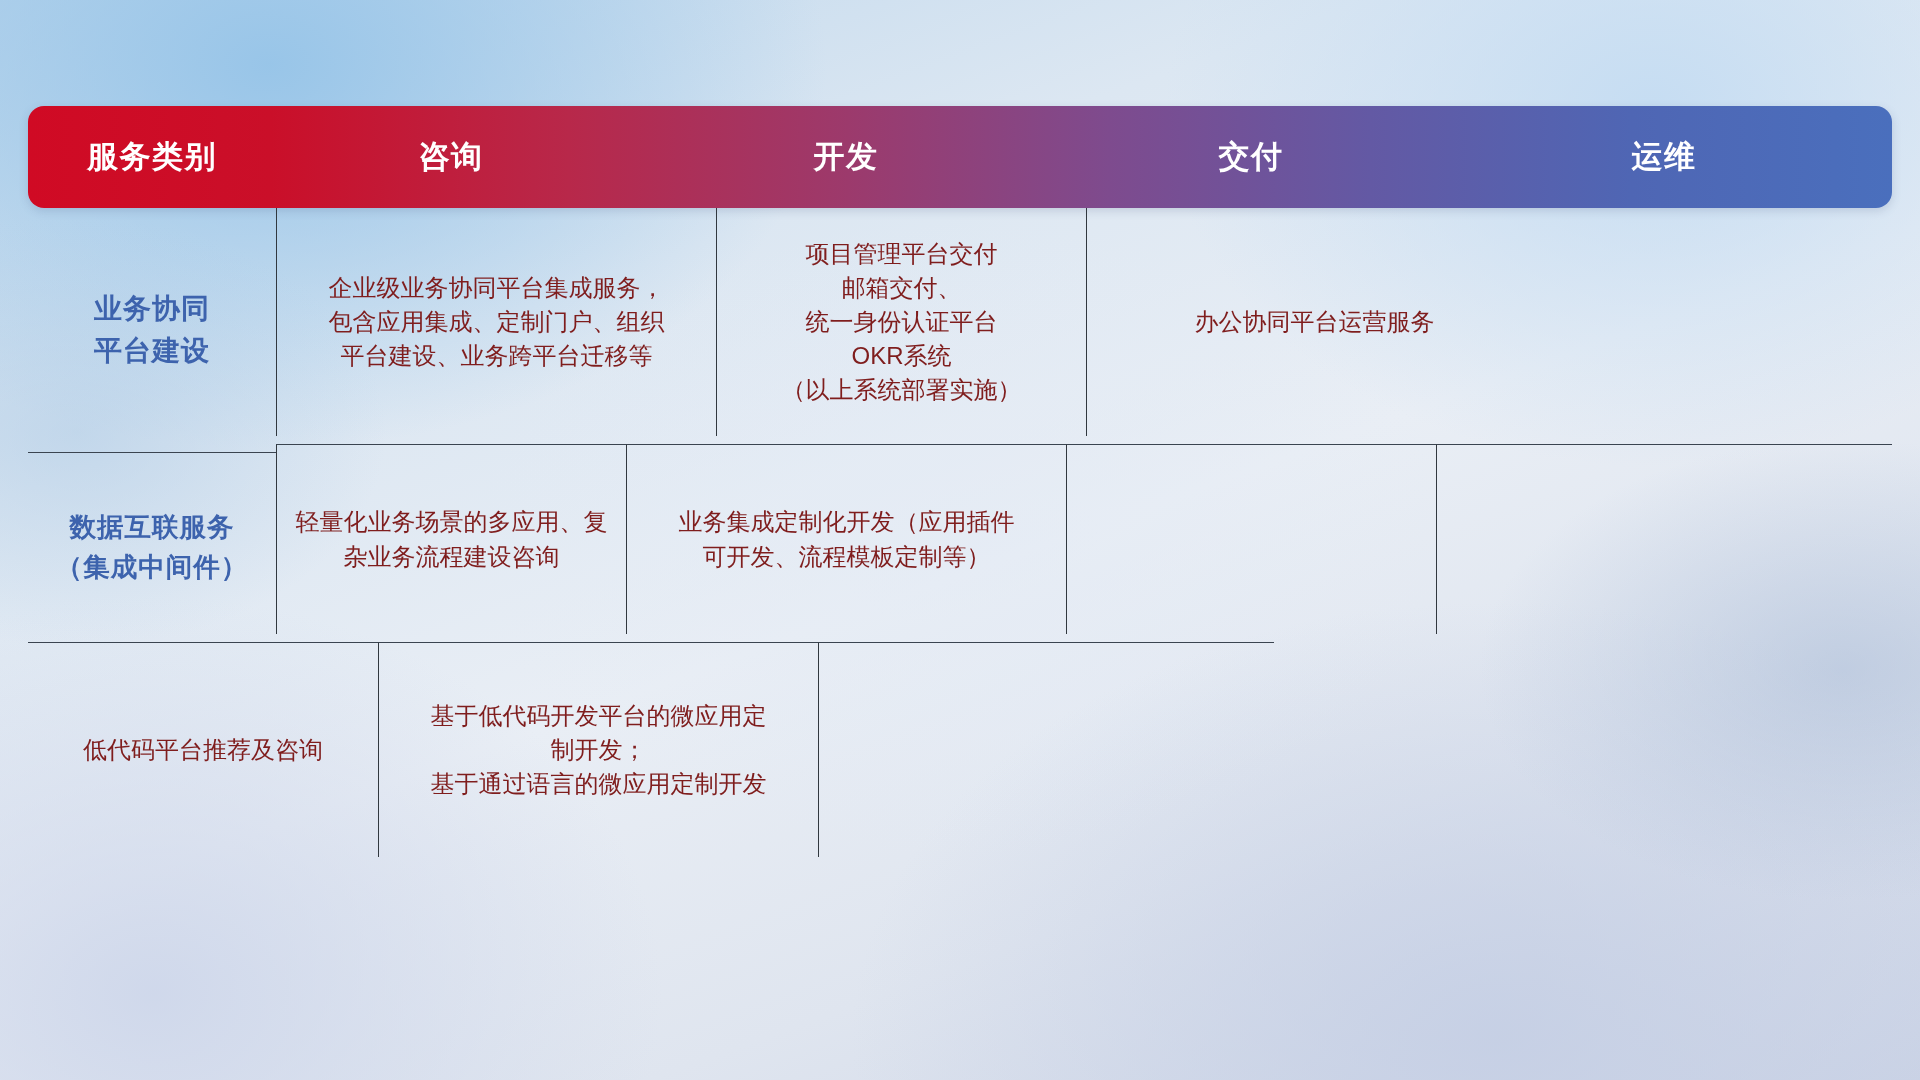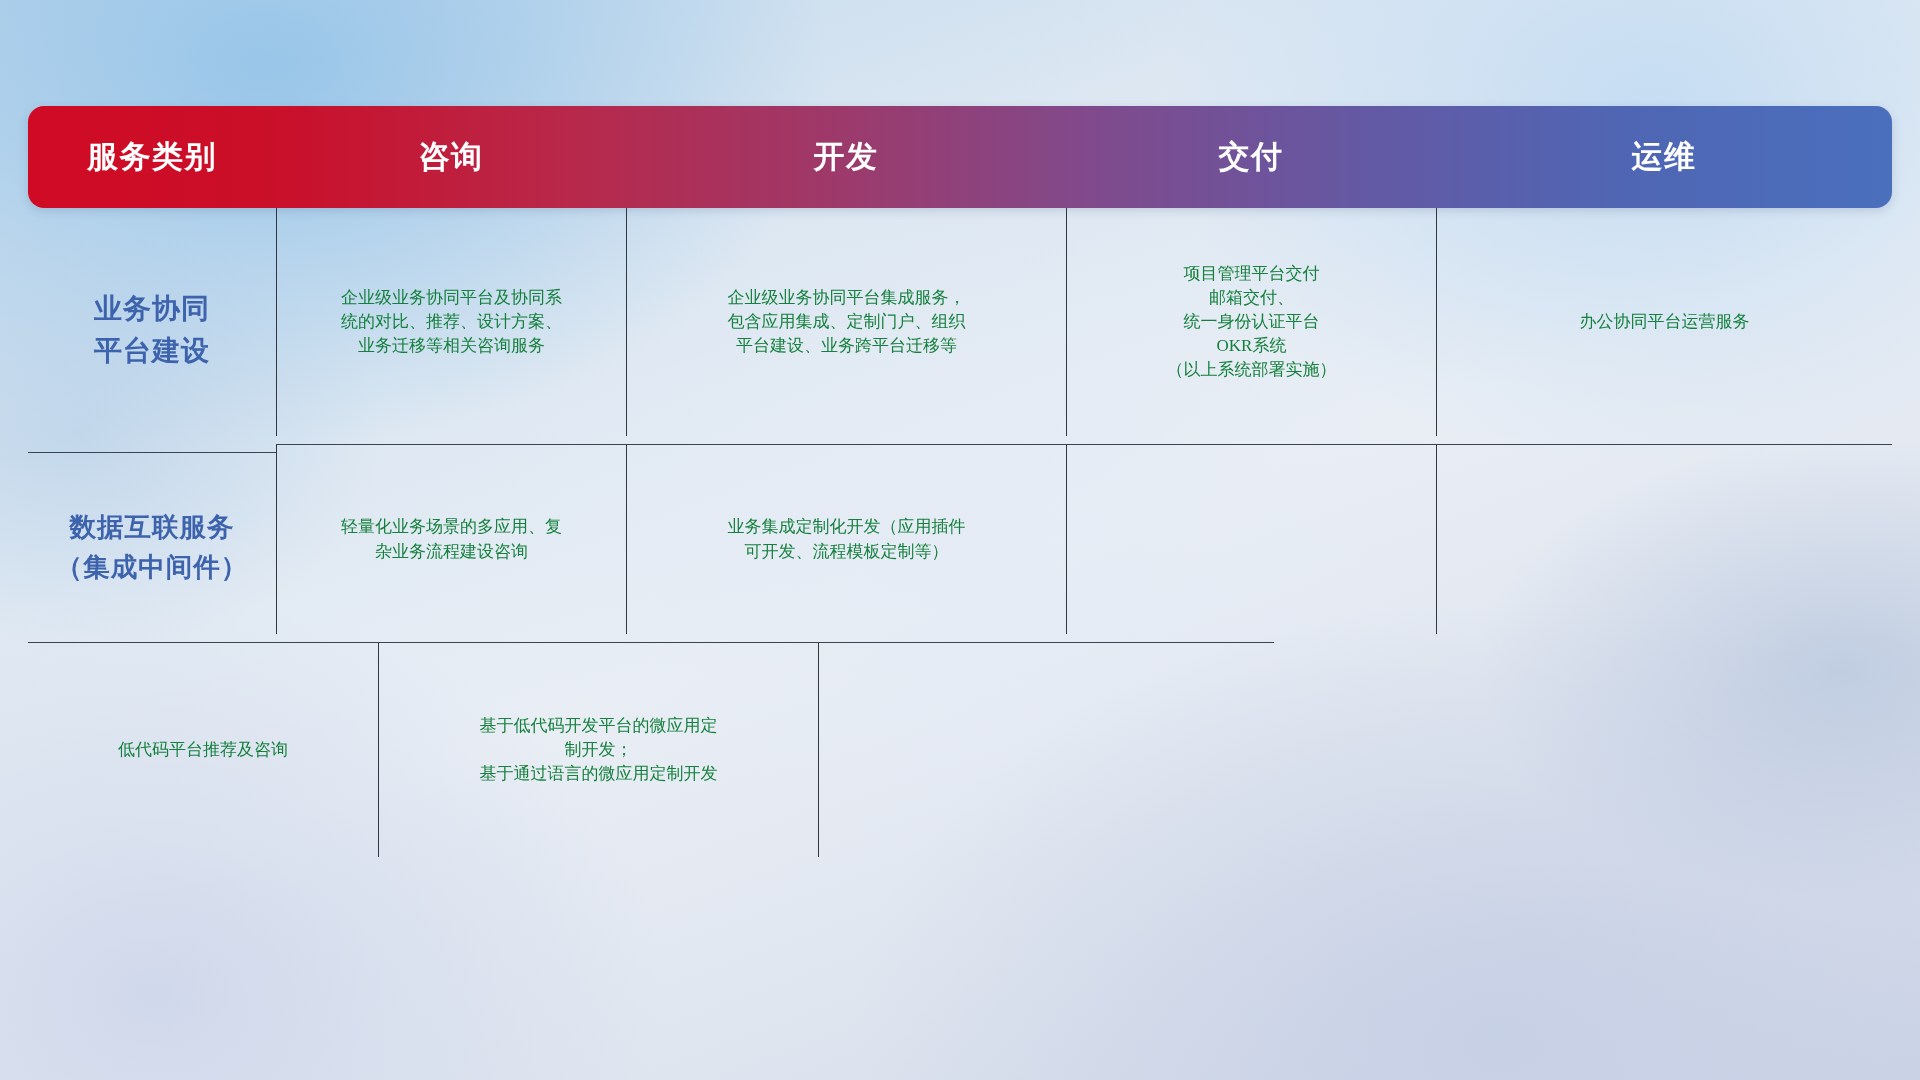--- a/index.html
+++ b/index.html
@@ -78,43 +78,43 @@
   .trow { display: flex; }
   .trow + .trow .cell { border-top: 1.3px solid #3a4450; }
 
   .cell {
     position: relative;
     display: flex;
     align-items: center;
     justify-content: center;
     text-align: center;
     padding: 14px 16px;
-    font-size: 17px;
+    font-size: 24px;
     line-height: 1.42;
-    color: #15803d;
+    color: #7f1d1d;
     white-space: pre-line;
   }
   .cell + .cell { border-left: 1.3px solid #31383f; }
   .cell.first { border-left: none; }
 
   .cell.cat {
     color: #3d63ad;
     font-weight: bold;
     font-size: 28px;
     letter-spacing: 1px;
     line-height: 1.5;
     margin-top: 8px;
   }
   .cell.cat.wide { font-size: 26.5px; }
 
   
   .c0 { width: 248px; }
   .c1 { width: 350px; }
   .c2 { width: 440px; }
-  .c3 { width: 370px; font-family: Liberation Serif, serif; }
+  .c3 { width: 370px; }
   .c4 { width: 456px; }
 
   
   .r0 .cell { height: 228px; }
   .r1 .cell { height: 190px; }
   .r2 .cell { height: 215px; }
 </style>
 </head>
 <body>
 
@@ -129,23 +129,20 @@
     <div class="hcell c2">开发</div>
     <div class="hcell c3">交付</div>
     <div class="hcell c4">运维</div>
   </div>
 
   <div id="table-body">
 
     <div class="trow r0">
       <div class="cell cat first c0">业务协同
 平台建设</div>
-      <div class="cell c1">企业级业务协同平台及协同系
-统的对比、推荐、设计方案、
-业务迁移等相关咨询服务</div>
       <div class="cell c2">企业级业务协同平台集成服务，
 包含应用集成、定制门户、组织
 平台建设、业务跨平台迁移等</div>
       <div class="cell c3">项目管理平台交付
 邮箱交付、
 统一身份认证平台
 OKR系统
 （以上系统部署实施）</div>
       <div class="cell c4">办公协同平台运营服务</div>
     </div>

